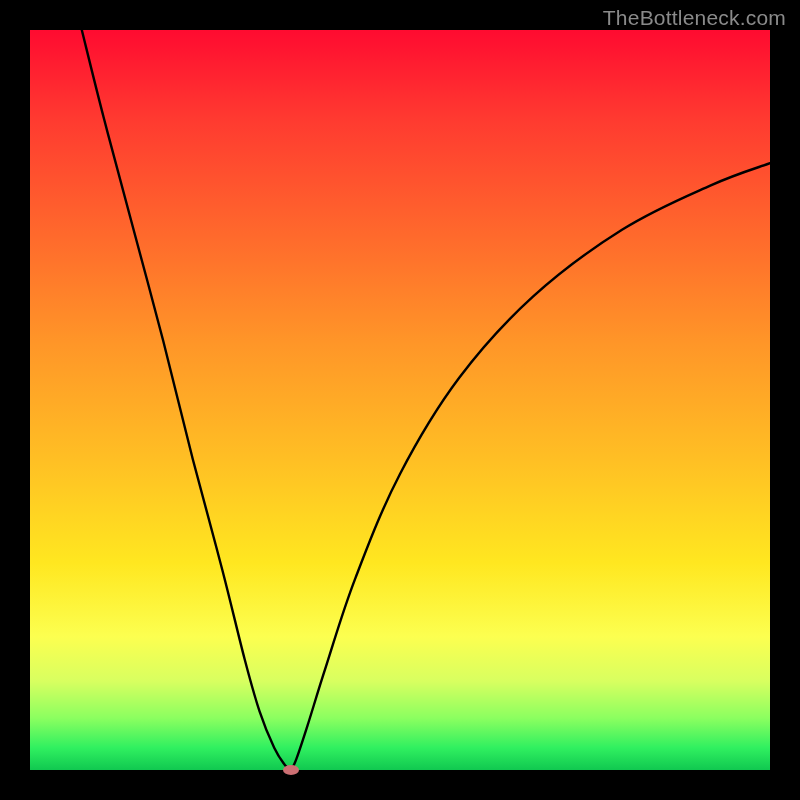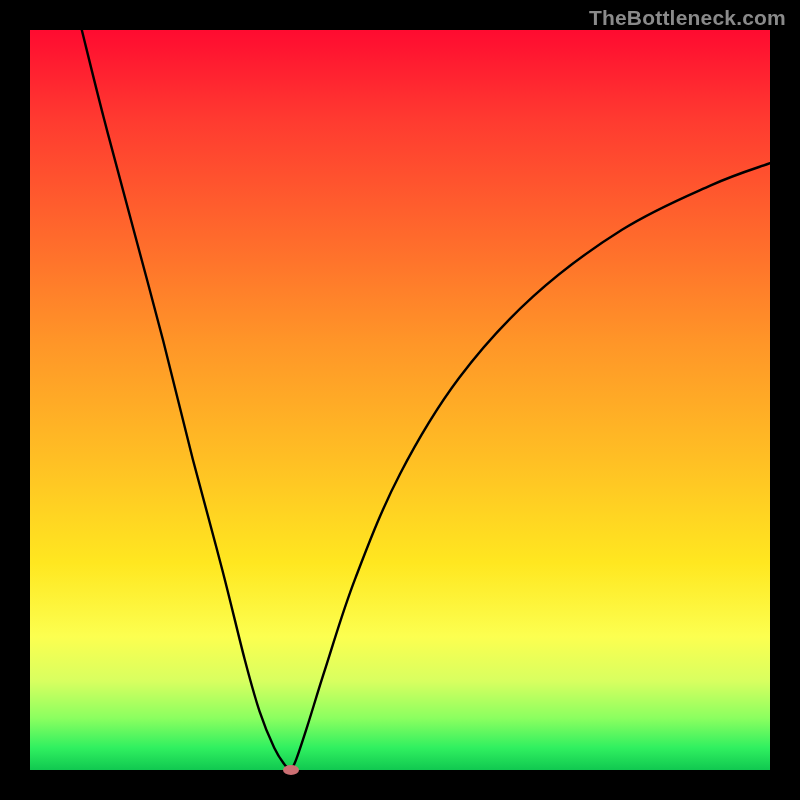--- a/index.html
+++ b/index.html
@@ -37,21 +37,21 @@
       #30f060 97%,
       #10c850 100%
     );
   }
   .watermark {
     position: absolute;
     top: 6px;
     right: 14px;
     color: #8a8a8a;
     font-size: 21px;
-    font-weight: 700;
+    font-weight: 400;
     letter-spacing: 0.2px;
     user-select: none;
   }
   svg.curve {
     position: absolute;
     left: 0;
     top: 0;
     width: 740px;
     height: 740px;
   }

